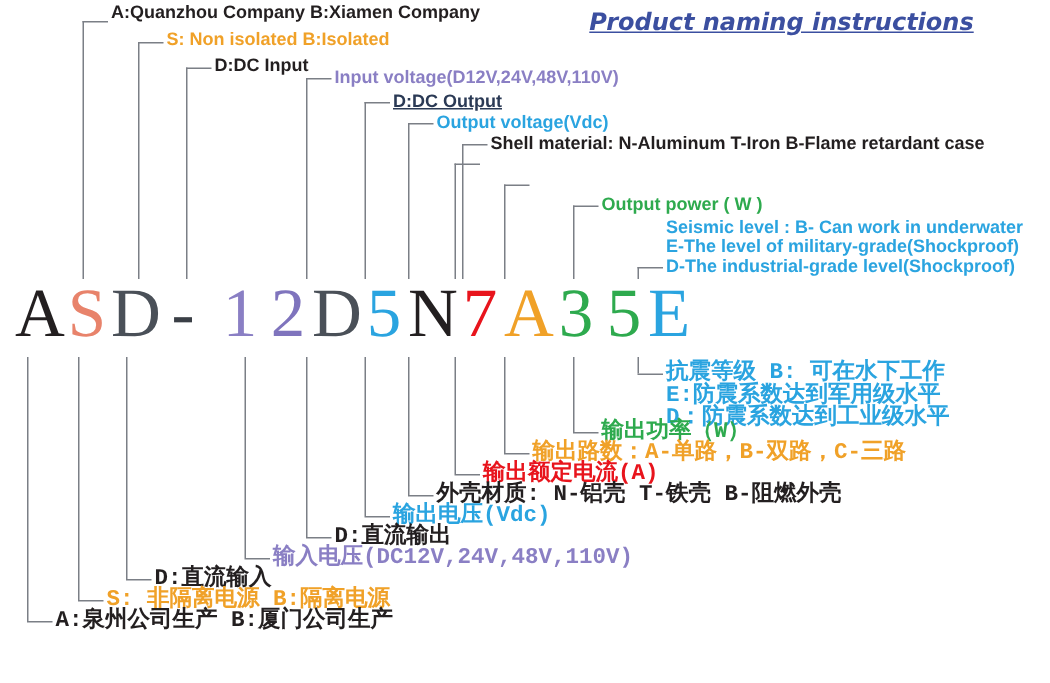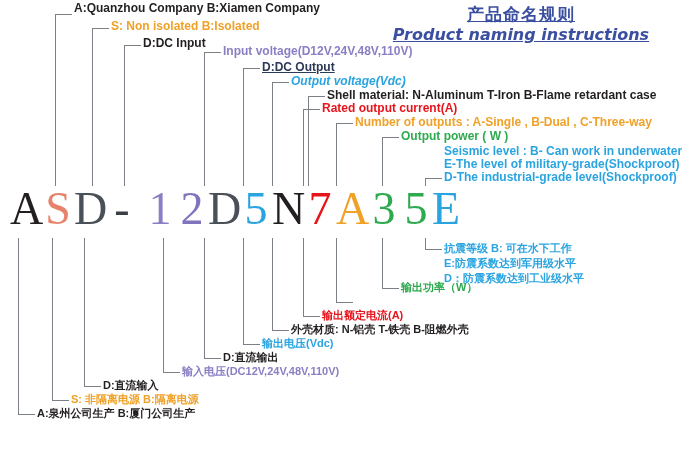--- a/index.html
+++ b/index.html
@@ -78,31 +78,30 @@
   
   .lbl {
     position: absolute;
     font-size: 12px;
     line-height: 13px;
     white-space: nowrap;
     font-weight: bold;
     font-family: "Liberation Sans", "DejaVu Sans", sans-serif;
   }
   .lbl.cn {
-    font-family: Liberation Sans, sans-serif;
-    font-size: 11px;
+    font-family: Liberation Mono, monospace;
+    font-size: 15px;
   }
 </style>
 </head>
 <body>
 
 <div id="canvas">
 
   <div class="title-block">
-    <div class="title-cn">产品命名规则</div>
     <div class="title-en">Product naming instructions</div>
   </div>
 
   <div class="vline" style="left:55px;  top:14px;  height:172px;"></div>
   <div class="hline" style="left:55px;  top:14px;  width:17px;"></div>
 
   <div class="vline" style="left:92px;  top:28px;  height:158px;"></div>
   <div class="hline" style="left:92px;  top:28px;  width:17px;"></div>
 
   <div class="vline" style="left:124px; top:45px;  height:141px;"></div>
@@ -130,24 +129,22 @@
   <div class="hline" style="left:382px; top:137px; width:17px;"></div>
 
   <div class="vline" style="left:425px; top:178px; height:8px;"></div>
   <div class="hline" style="left:425px; top:178px; width:17px;"></div>
 
   <div class="lbl" style="left:74px;  top:2px;   color:#231f20;">A:Quanzhou Company        B:Xiamen Company</div>
   <div class="lbl" style="left:111px; top:20px;  color:#f0a128;text-align:right;">S: Non isolated     B:Isolated</div>
   <div class="lbl" style="left:143px; top:37px;  color:#231f20;">D:DC Input</div>
   <div class="lbl" style="left:223px; top:45px;  color:#8a7fc4;">Input voltage(D12V,24V,48V,110V)</div>
   <div class="lbl" style="left:262px; top:61px;  color:#2b3a55;text-decoration:underline;">D:DC Output</div>
-  <div class="lbl" style="left:291px; top:75px;  color:#2aa4e0;font-style:italic;">Output voltage(Vdc)</div>
+  <div class="lbl" style="left:291px; top:75px;  color:#2aa4e0;">Output voltage(Vdc)</div>
   <div class="lbl" style="left:327px; top:89px;  color:#231f20;">Shell material: N-Aluminum   T-Iron   B-Flame retardant case</div>
-  <div class="lbl" style="left:322px; top:102px; color:#e8141c;">Rated output current(A)</div>
-  <div class="lbl" style="left:355px; top:116px; color:#f0a128;">Number of outputs : A-Single , B-Dual , C-Three-way</div>
   <div class="lbl" style="left:401px; top:130px; color:#2eaa4e;">Output power ( W )</div>
   <div class="lbl" style="left:444px; top:145px; color:#2aa4e0;">Seismic level : B- Can work in underwater</div>
   <div class="lbl" style="left:444px; top:171px; color:#2aa4e0;">D-The industrial-grade level(Shockproof)</div>
   <div class="lbl" style="left:444px; top:158px; color:#2aa4e0;">E-The level of military-grade(Shockproof)</div>
 
   <div id="code-row" style="width: 460px; position: absolute;">
       <span class="code-char" style="color: rgb(35, 31, 32); position: absolute; left: 2px; width: 32px; top: 0px;">A</span>
       <span class="code-char" style="color: rgb(232, 131, 107); position: absolute; left: 34px; width: 32px; top: 0px;">S</span>
       <span class="code-char" style="color: rgb(74, 80, 88); position: absolute; left: 66px; width: 32px; top: 0px;">D</span>
       <span class="code-char" style="color: rgb(58, 63, 70); position: absolute; left: 98px; width: 32px; top: 0px;">-</span>
@@ -193,20 +190,21 @@
   <div class="vline" style="left:52px;  top:238px; height:162px;"></div>
   <div class="hline" style="left:52px;  top:400px; width:17px;"></div>
 
   <div class="vline" style="left:18px;  top:238px; height:176px;"></div>
   <div class="hline" style="left:18px;  top:414px; width:17px;"></div>
 
   <div class="lbl cn" style="left:444px; top:242px; color:#2aa4e0;">抗震等级 B: 可在水下工作</div>
   <div class="lbl cn" style="left:444px; top:257px; color:#2aa4e0;text-align:right;">E:防震系数达到军用级水平</div>
   <div class="lbl cn" style="left:444px; top:272px; color:#2aa4e0;">D：防震系数达到工业级水平</div>
   <div class="lbl cn" style="left:401px; top:281px; color:#2eaa4e;">输出功率（W）</div>
+  <div class="lbl cn" style="left:355px; top:295px; color:#f0a128;">输出路数：A-单路，B-双路，C-三路</div>
   <div class="lbl cn" style="left:322px; top:309px; color:#e8141c;">输出额定电流(A)</div>
   <div class="lbl cn" style="left:291px; top:323px; color:#231f20;">外壳材质: N-铝壳    T-铁壳   B-阻燃外壳</div>
   <div class="lbl cn" style="left:262px; top:337px; color:#2aa4e0;">输出电压(Vdc)</div>
   <div class="lbl cn" style="left:223px; top:351px; color:#231f20;">D:直流输出</div>
   <div class="lbl cn" style="left:182px; top:365px; color:#8a7fc4;">输入电压(DC12V,24V,48V,110V)</div>
   <div class="lbl cn" style="left:103px; top:379px; color:#231f20;">D:直流输入</div>
   <div class="lbl cn" style="left:71px;  top:393px; color:#f0a128;">S: 非隔离电源    B:隔离电源</div>
   <div class="lbl cn" style="left:37px;  top:407px; color:#231f20;">A:泉州公司生产      B:厦门公司生产</div>
 
 </div>

